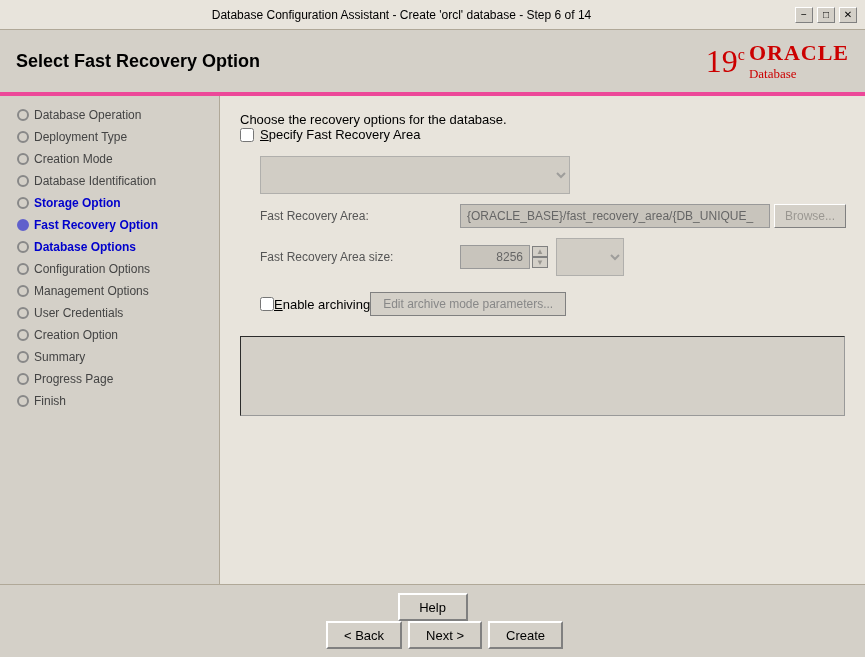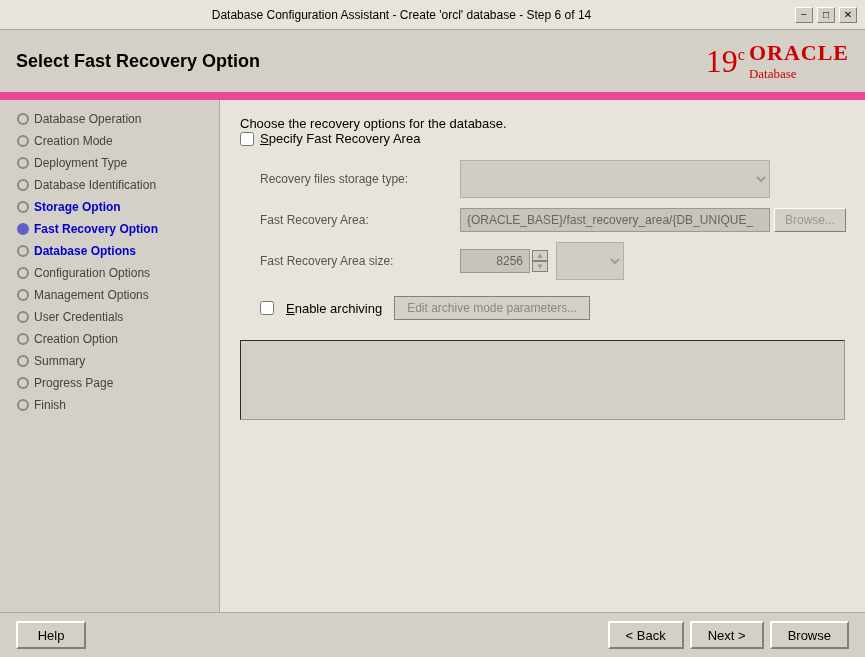--- a/index.html
+++ b/index.html
@@ -54,21 +54,21 @@
       background: #d4d0c8;
     }
 
     
     .header {
       background: #d4d0c8;
       padding: 10px 16px;
       display: flex;
       align-items: center;
       justify-content: space-between;
-      border-bottom: 8px solid #ec4899;
+      border-bottom: 4px solid #ec4899;
     }
     .header-title {
       font-size: 18px;
       font-weight: bold;
       color: #000;
     }
     .oracle-logo {
       display: flex;
       align-items: center;
       gap: 4px;
@@ -252,21 +252,21 @@
       display: flex;
       align-items: center;
       justify-content: center;
       line-height: 1;
     }
 
     
     .archiving-row {
       display: flex;
       align-items: center;
-      gap: 12px;
+      gap: 0;
       margin-top: 16px;
       padding-left: 20px;
     }
     .btn-archive {
       height: 24px;
       padding: 2px 12px;
       background: #d4d0c8;
       border: 1px solid #808080;
       font-size: 12px;
       color: #888;
@@ -285,20 +285,21 @@
     }
 
     
     .footer {
       background: #d4d0c8;
       padding: 8px 16px;
       display: flex;
       align-items: center;
       justify-content: space-between;
       border-top: 1px solid #b0a898;
+      flex-direction: column;
     }
     .footer-left {
       display: flex;
       gap: 8px;
     }
     .footer-right {
       display: flex;
       gap: 6px;
       margin-left: 24px;
     }
@@ -355,27 +356,27 @@
       <div class="sidebar-item">
         <div class="sidebar-icon">
             <div class="circle-icon done"></div>
           </div>
         <span>Database Operation</span>
       </div>
       <div class="sidebar-item">
         <div class="sidebar-icon">
             <div class="circle-icon done"></div>
           </div>
+        <span>Deployment Type</span>
+      </div>
+      <div class="sidebar-item">
+        <div class="sidebar-icon">
+            <div class="circle-icon done"></div>
+          </div>
         <span>Creation Mode</span>
-      </div>
-      <div class="sidebar-item">
-        <div class="sidebar-icon">
-            <div class="circle-icon done"></div>
-          </div>
-        <span>Deployment Type</span>
       </div>
       <div class="sidebar-item">
         <div class="sidebar-icon">
             <div class="circle-icon done"></div>
           </div>
         <span>Database Identification</span>
       </div>
       <div class="sidebar-item active">
         <div class="sidebar-icon">
             <div class="circle-icon done"></div>
@@ -442,21 +443,20 @@
       <div class="panel-description">Choose the recovery options for the database.</div>
 
       <div class="checkbox-row">
         <input type="checkbox" id="specify-fra" style="">
         <label for="specify-fra" class="checkbox-label">
           <span class="underline">S</span><span>pecify Fast Recovery Area</span>
         </label>
       </div>
 
       <div class="form-row">
-        <div class="form-label">Recovery files storage type:</div>
         <div class="form-input-group">
           <select class="form-select" disabled="">
             <option>File System</option>
           </select>
         </div>
       </div>
 
       <div class="form-row">
         <div class="form-label">Fast Recovery Area:</div>
         <div class="form-input-group">
@@ -495,17 +495,17 @@
 
   </div>
 
   <div class="footer">
     <div class="footer-left">
       <button class="btn-footer">Help</button>
     </div>
     <div class="footer-right">
       <button class="btn-footer">&lt; Back</button>
       <button class="btn-footer">Next &gt;</button>
-      <button class="btn-footer">Browse</button>
+      <button class="btn-footer">Create</button>
     </div>
   </div>
 
 </div>
 
 </body></html>

